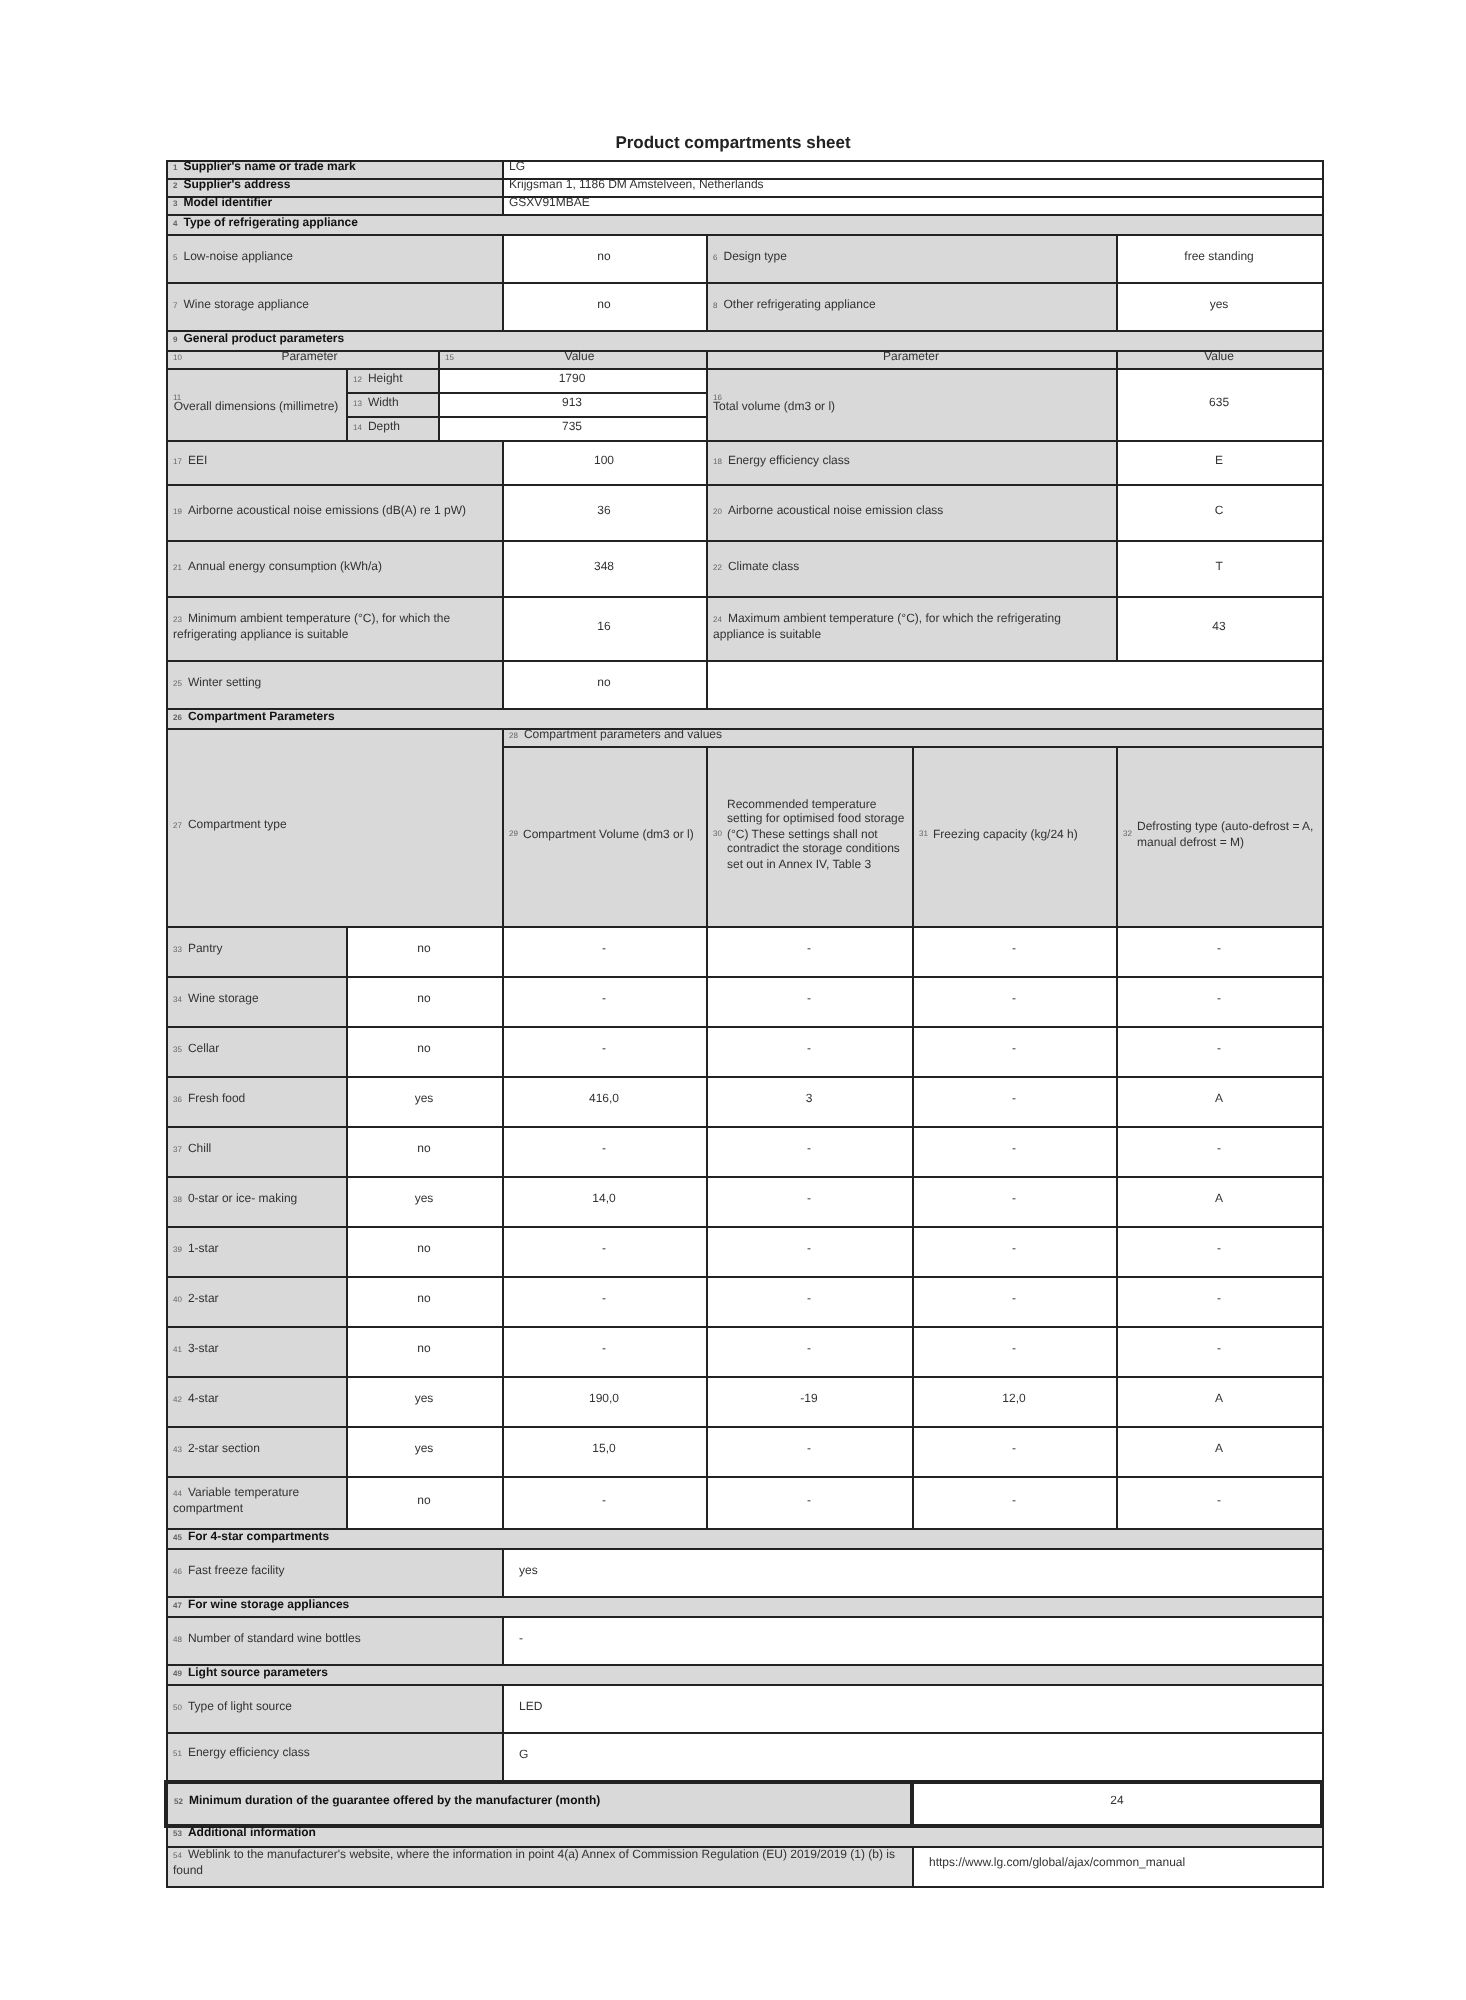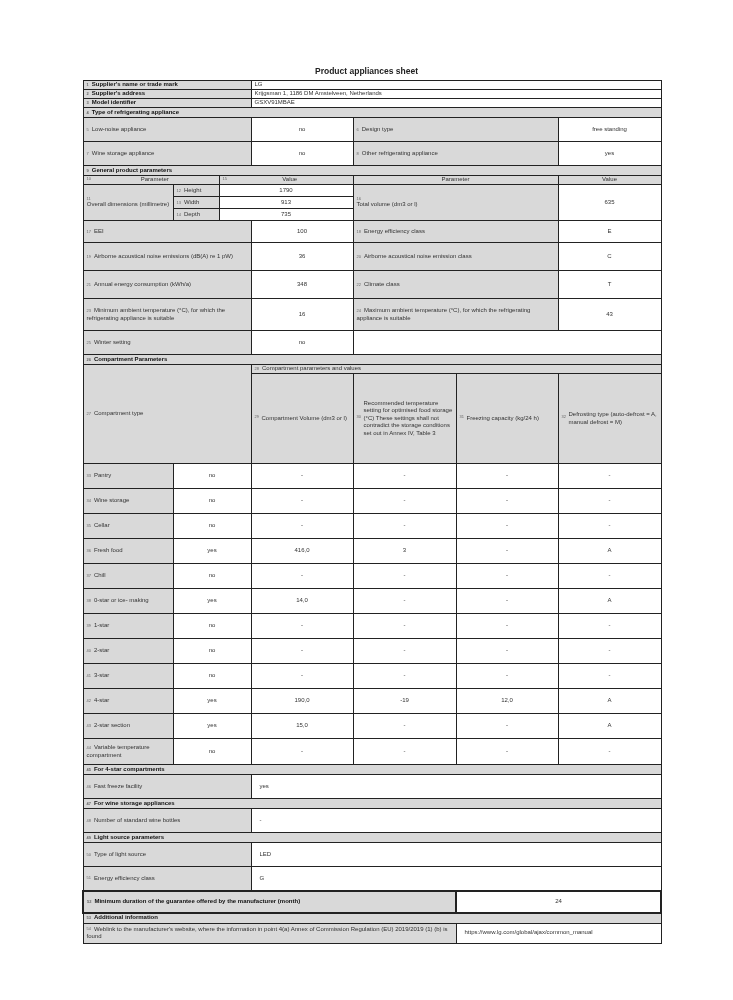--- a/index.html
+++ b/index.html
@@ -11,21 +11,21 @@
   .w { background:#fff; }
   .c { text-align:center; }
   .b { font-weight:bold; color:#111; }
   .n { font-size:4px; color:#666; margin-right:3px; vertical-align:middle; }
   .sec td { height:9px; }
   .thin td { height:8px; }
 </style>
 </head>
 <body>
 
-<div class="title">Product appliances sheet</div>
+<div class="title">Product compartments sheet</div>
 
 <table>
   <colgroup>
     <col style="width:90px">
       <col style="width:46px">
       <col style="width:32px">
       <col style="width:102px">
       <col style="width:103px">
       <col style="width:102px">
       <col style="width:103px">

